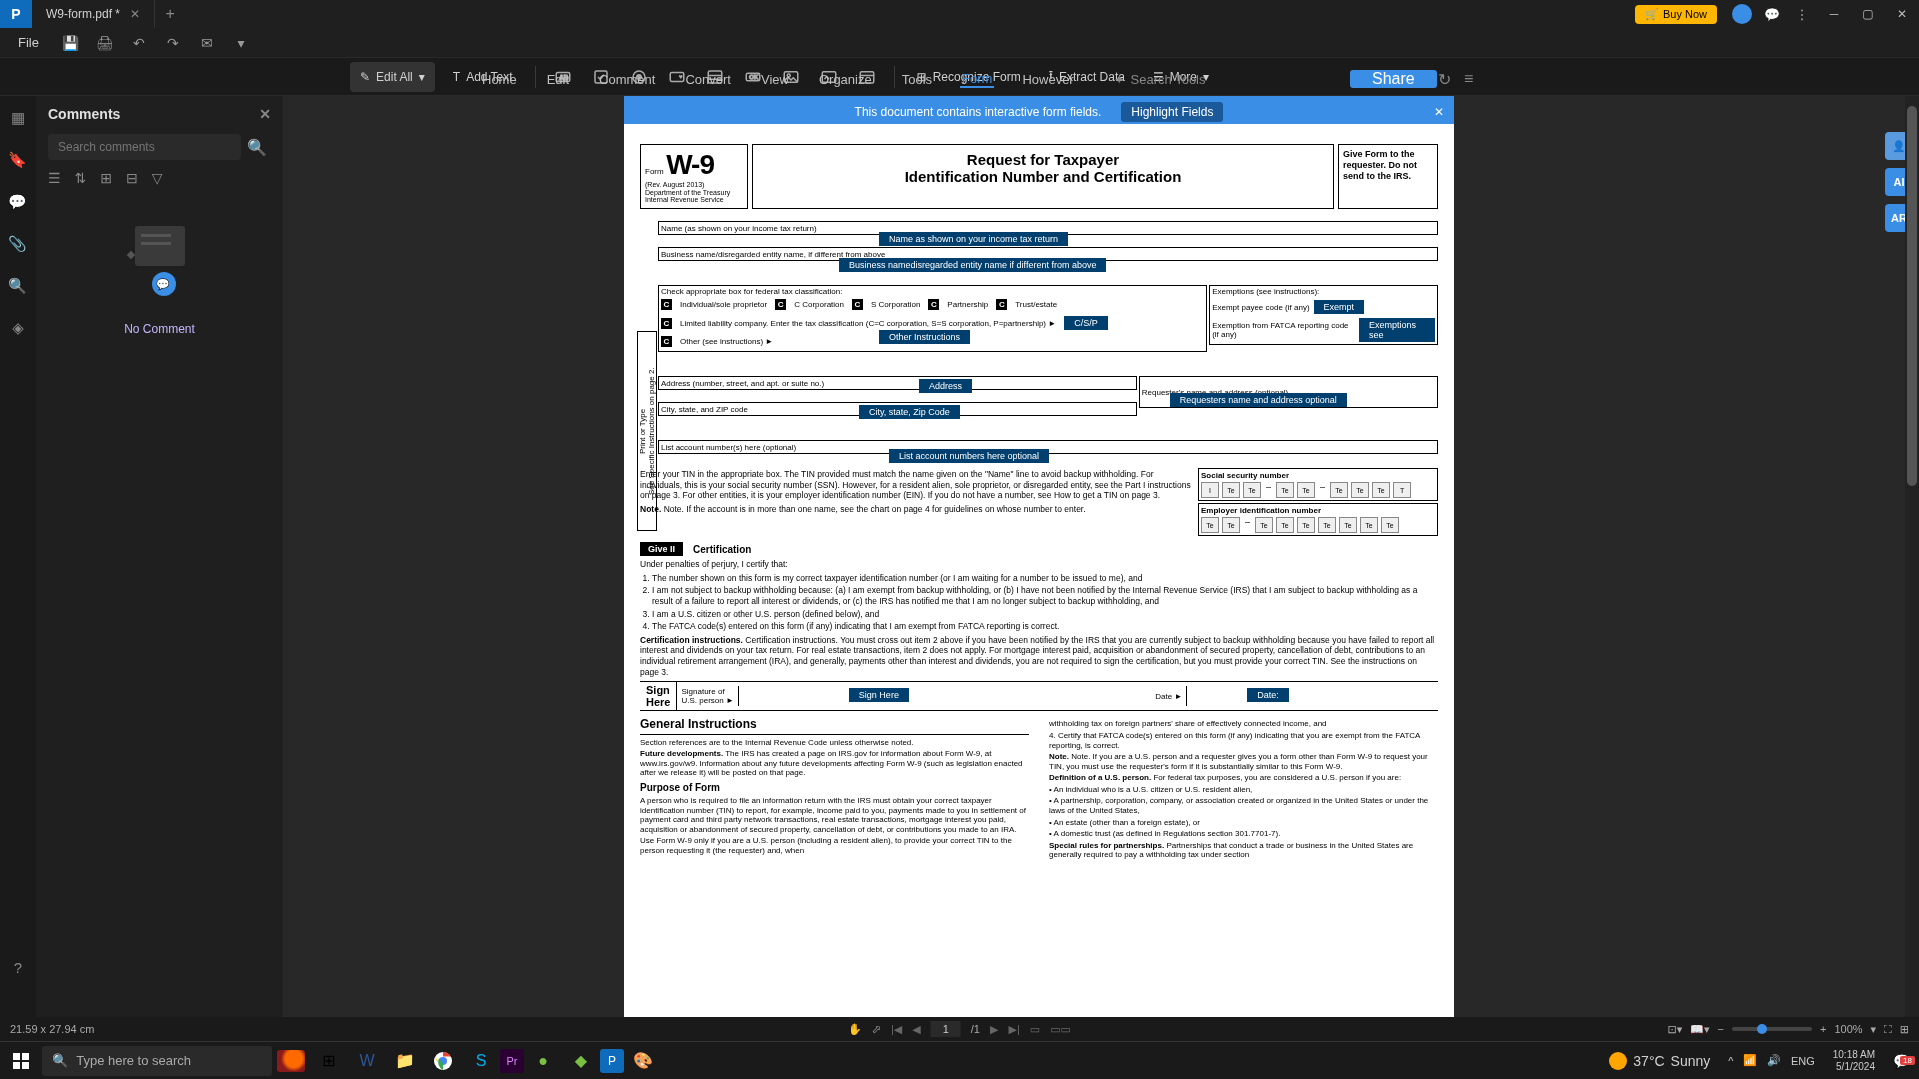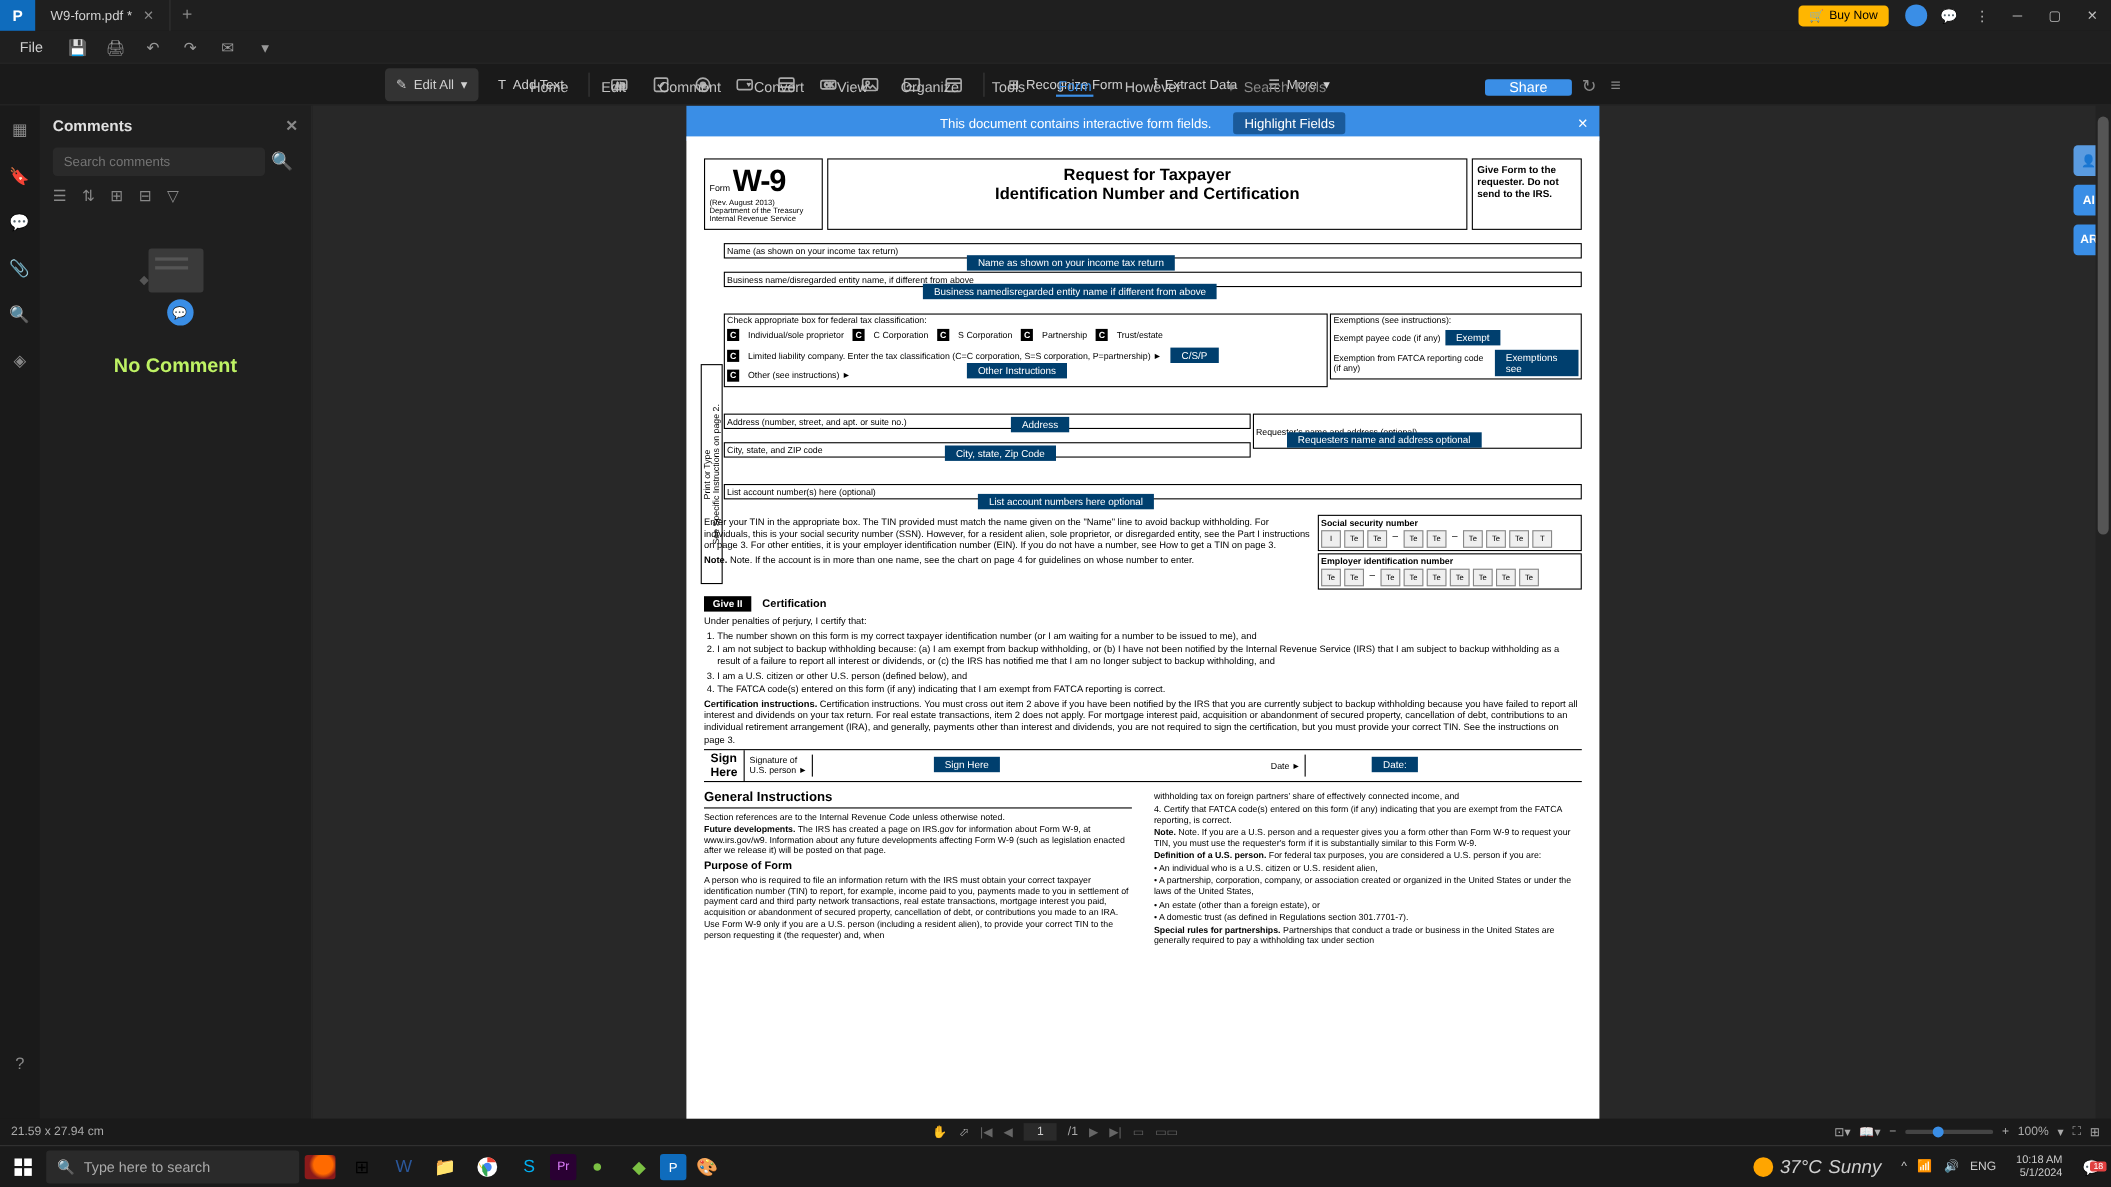--- a/index.html
+++ b/index.html
@@ -20,21 +20,21 @@
 
 .qat { height: 30px; background: #1f1f1f; display: flex; align-items: center; padding: 0 8px; gap: 10px; border-bottom: 1px solid #2a2a2a; }
 .qat .file { color: #d0d0d0; font-size: 13px; padding: 0 10px; }
 .qat .qicon { width: 24px; height: 24px; display: flex; align-items: center; justify-content: center; color: #999; font-size: 14px; }
 
 
 .menubar { position: absolute; top: 28px; left: 480px; display: flex; gap: 26px; align-items: center; height: 30px; margin-top: 36px; }
 .menubar .mi { color: #c0c0c0; font-size: 13px; padding: 0 2px; cursor: pointer; }
 .menubar .mi.active { color: #3a8ee6; border-bottom: 2px solid #3a8ee6; }
 .menubar .search { display: flex; align-items: center; gap: 6px; color: #888; font-size: 13px; margin-left: 12px; }
-.menubar .share { position: absolute; left: 870px; background: #3a8ee6; color: #fff; padding: 0 22px; font-size: 13px; border-radius: 3px; }
+.menubar .share { position: absolute; left: 870px; background: #3a8ee6; color: #fff; padding: 0 22px; font-size: 16px; border-radius: 3px; }
 
 
 .ribbon { height: 38px; background: #1a1a1a; display: flex; align-items: center; gap: 8px; padding: 0 12px 0 350px; border-bottom: 1px solid #2a2a2a; }
 .ribbon .btn { height: 30px; padding: 0 10px; display: flex; align-items: center; gap: 6px; color: #d0d0d0; font-size: 12px; border-radius: 4px; }
 .ribbon .btn.primary { background: #333; }
 .ribbon .ico { width: 30px; height: 30px; display: flex; align-items: center; justify-content: center; color: #999; }
 .ribbon .ico svg { width: 18px; height: 18px; }
 .ribbon .sep { width: 1px; height: 22px; background: #3a3a3a; margin: 0 4px; }
 
 
@@ -56,21 +56,21 @@
 .comments .ctool span { font-size: 14px; }
 .comments .empty { text-align: center; margin-top: 40px; }
 .comments .empty .eicon { width: 80px; height: 80px; margin: 0 auto 16px; position: relative; }
 .comments .empty .ebox { width: 50px; height: 40px; background: #3a3a3a; margin: 20px auto 0; position: relative; border-radius: 3px; }
 .comments .empty .ebox:before { content: ""; position: absolute; left: 6px; top: 8px; width: 30px; height: 3px; background: #555; box-shadow: 0 8px 0 #555; }
 .comments .empty .bubble { width: 24px; height: 24px; background: #3a8ee6; border-radius: 50%; position: absolute; right: 24px; bottom: 10px; display: flex; align-items: center; justify-content: center; color: #fff; font-size: 11px; }
 .comments .empty .diamond { width: 6px; height: 6px; background: #555; transform: rotate(45deg); position: absolute; }
 .comments .empty .d1 { top: 2px; left: 35px; }
 .comments .empty .d2 { top: 26px; left: 8px; }
 .comments .empty .d3 { top: 18px; right: 18px; }
-.comments .empty .lbl { color: #bef264; font-size: 18px; font-weight: bold; }
+.comments .empty .lbl { color: #c4b5fd; font-size: 12px; }
 
 
 .canvas { flex: 1; background: #282828; position: relative; overflow: hidden; }
 .banner { position: absolute; top: 0; left: 340px; width: 830px; background: #3a8ee6; color: #fff; padding: 6px 12px; font-size: 12px; display: flex; align-items: center; justify-content: center; gap: 20px; }
 .banner .hl { background: #1a5a9a; padding: 3px 10px; border-radius: 3px; }
 .banner .bclose { position: absolute; right: 10px; color: #fff; }
 
 .page { position: absolute; top: 28px; left: 340px; width: 830px; height: 900px; background: #fff; font-size: 9px; padding: 20px 16px; }
 
 
@@ -133,21 +133,21 @@
 .status .zoom { margin-left: auto; display: flex; align-items: center; gap: 8px; }
 .status .zslider { width: 80px; height: 4px; background: #444; border-radius: 2px; position: relative; }
 .status .zslider .zthumb { width: 10px; height: 10px; background: #3a8ee6; border-radius: 50%; position: absolute; left: 25px; top: -3px; }
 
 
 .taskbar { position: absolute; bottom: 0; left: 0; right: 0; height: 38px; background: #1a1a1a; display: flex; align-items: center; border-top: 1px solid #333; }
 .taskbar .start { width: 42px; height: 38px; display: flex; align-items: center; justify-content: center; color: #fff; }
 .taskbar .search { width: 230px; height: 30px; background: #2a2a2a; border-radius: 3px; display: flex; align-items: center; padding: 0 10px; gap: 8px; color: #aaa; font-size: 13px; }
 .taskbar .tapp { width: 38px; height: 38px; display: flex; align-items: center; justify-content: center; font-size: 16px; }
 .taskbar .tspacer { flex: 1; }
-.taskbar .weather { color: #d0d0d0; font-size: 17px; padding: 0 10px; display: flex; align-items: center; gap: 6px; font-style: italic; }
+.taskbar .weather { color: #d0d0d0; font-size: 14px; padding: 0 10px; display: flex; align-items: center; gap: 6px; }
 .taskbar .weather .sun { width: 18px; height: 18px; background: #ffa500; border-radius: 50%; }
 .taskbar .tray { color: #ccc; font-size: 11px; padding: 0 8px; display: flex; align-items: center; gap: 10px; }
 .taskbar .clock { color: #ccc; font-size: 10px; text-align: right; padding: 0 10px; line-height: 1.2; }
 .taskbar .notif { width: 34px; color: #ccc; font-size: 14px; display: flex; align-items: center; justify-content: center; position: relative; }
 .taskbar .notif .badge { position: absolute; bottom: 4px; right: 4px; background: #e04040; color: #fff; font-size: 8px; padding: 0 3px; border-radius: 2px; }
 .taskbar .flower { width: 38px; display: flex; align-items: center; justify-content: center; }
 .taskbar .flower .fimg { width: 28px; height: 22px; background: radial-gradient(circle at 60% 40%, #ff6a00 0 40%, #8b1a1a 60% 100%); border-radius: 3px; }
 </style>
 </head>
 <body>

